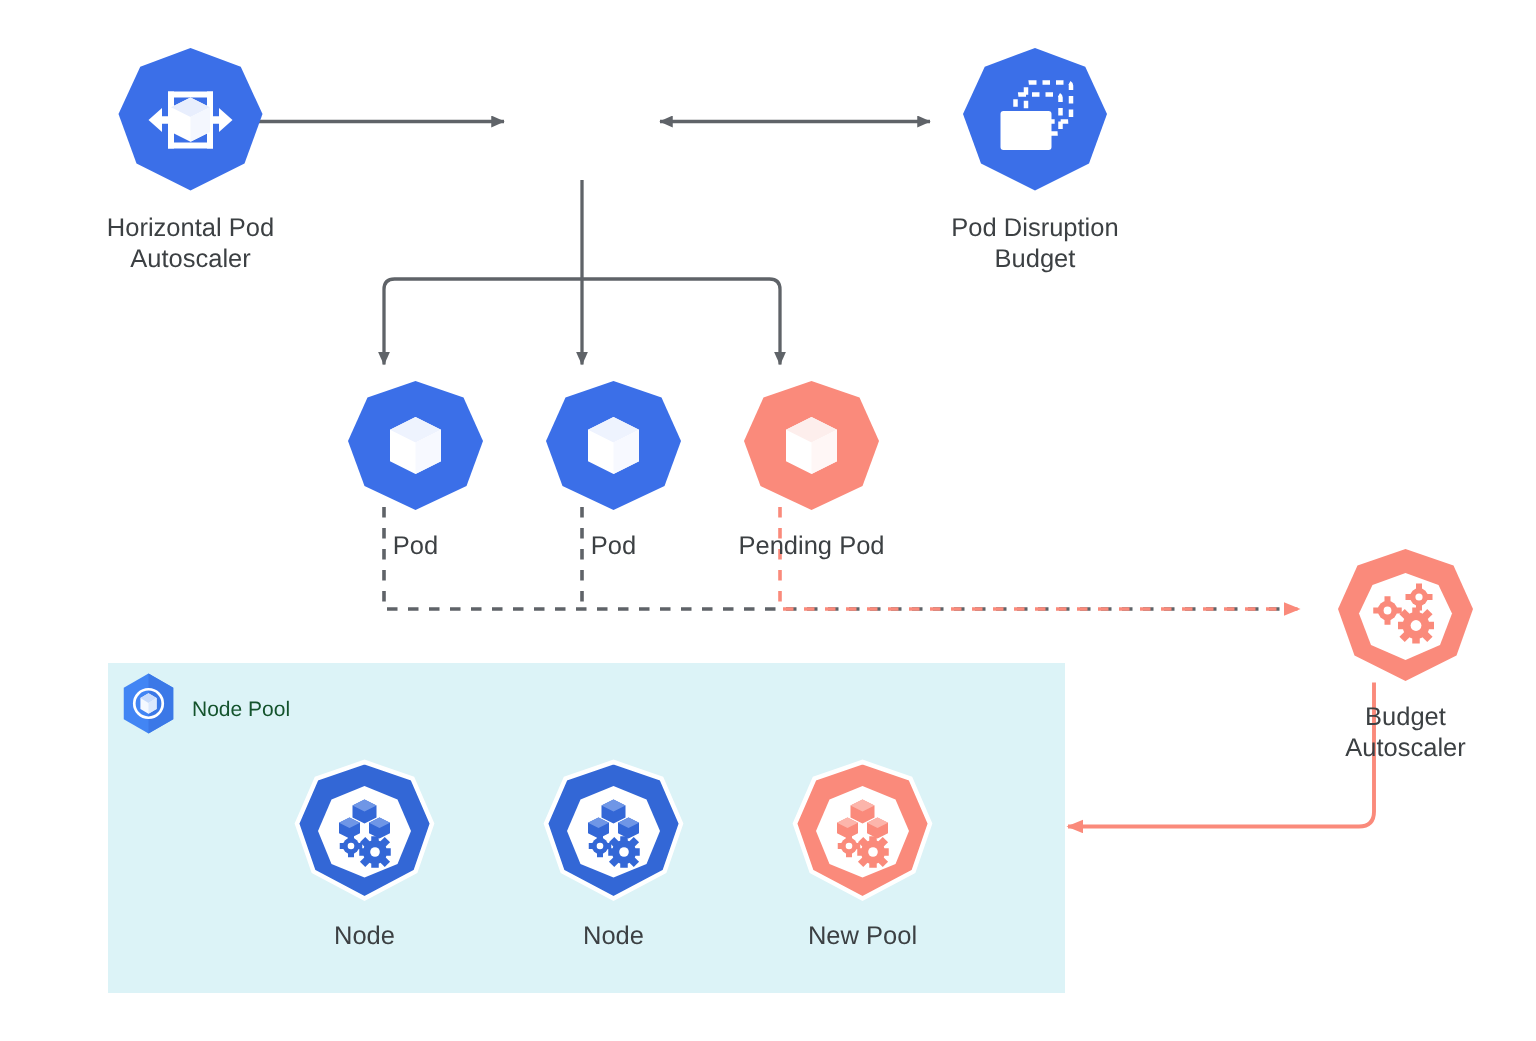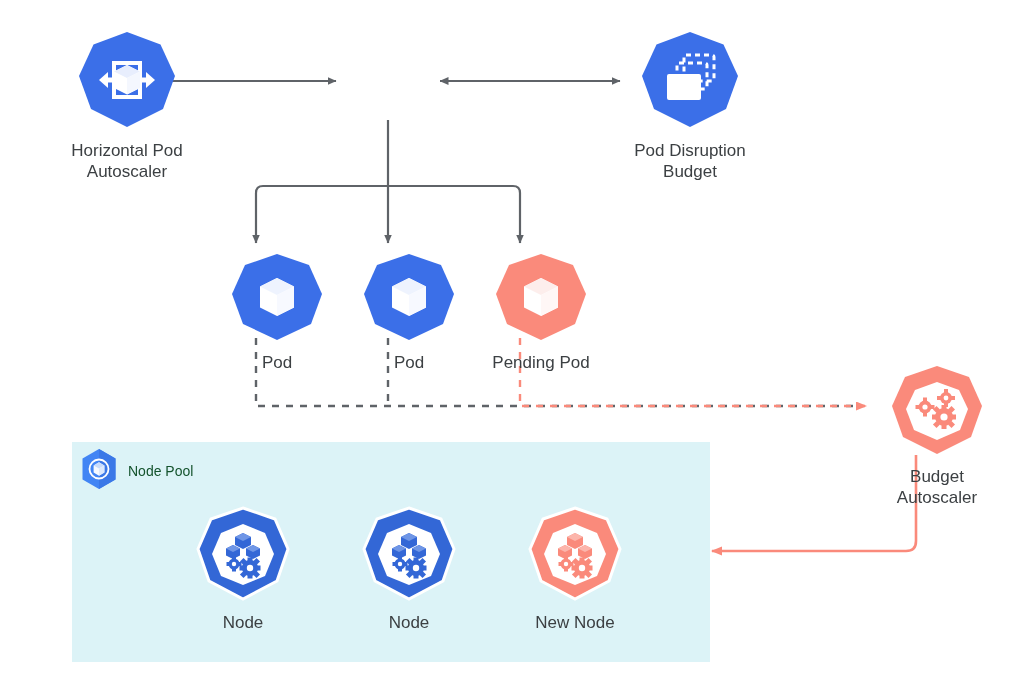--- a/index.html
+++ b/index.html
@@ -356,16 +356,16 @@
           <rect x="54.5" y="67.5" width="5" height="5"></rect>
           <rect x="46.5" y="59.5" width="5" height="5"></rect>
           <rect x="62.5" y="59.5" width="5" height="5"></rect>
           <rect x="48" y="53" width="5" height="5" transform="rotate(-45 50.5 55.5)"></rect>
           <rect x="61" y="66" width="5" height="5" transform="rotate(-45 63.5 68.5)"></rect>
           <rect x="61" y="53" width="5" height="5" transform="rotate(45 63.5 55.5)"></rect>
           <rect x="48" y="66" width="5" height="5" transform="rotate(45 50.5 68.5)"></rect>
         </g>
       </svg>
     </span>
-    <div class="caption">New Node</div>
+    <div class="caption">New Pool</div>
   </div>
 
 </div>
 
 </body></html>

